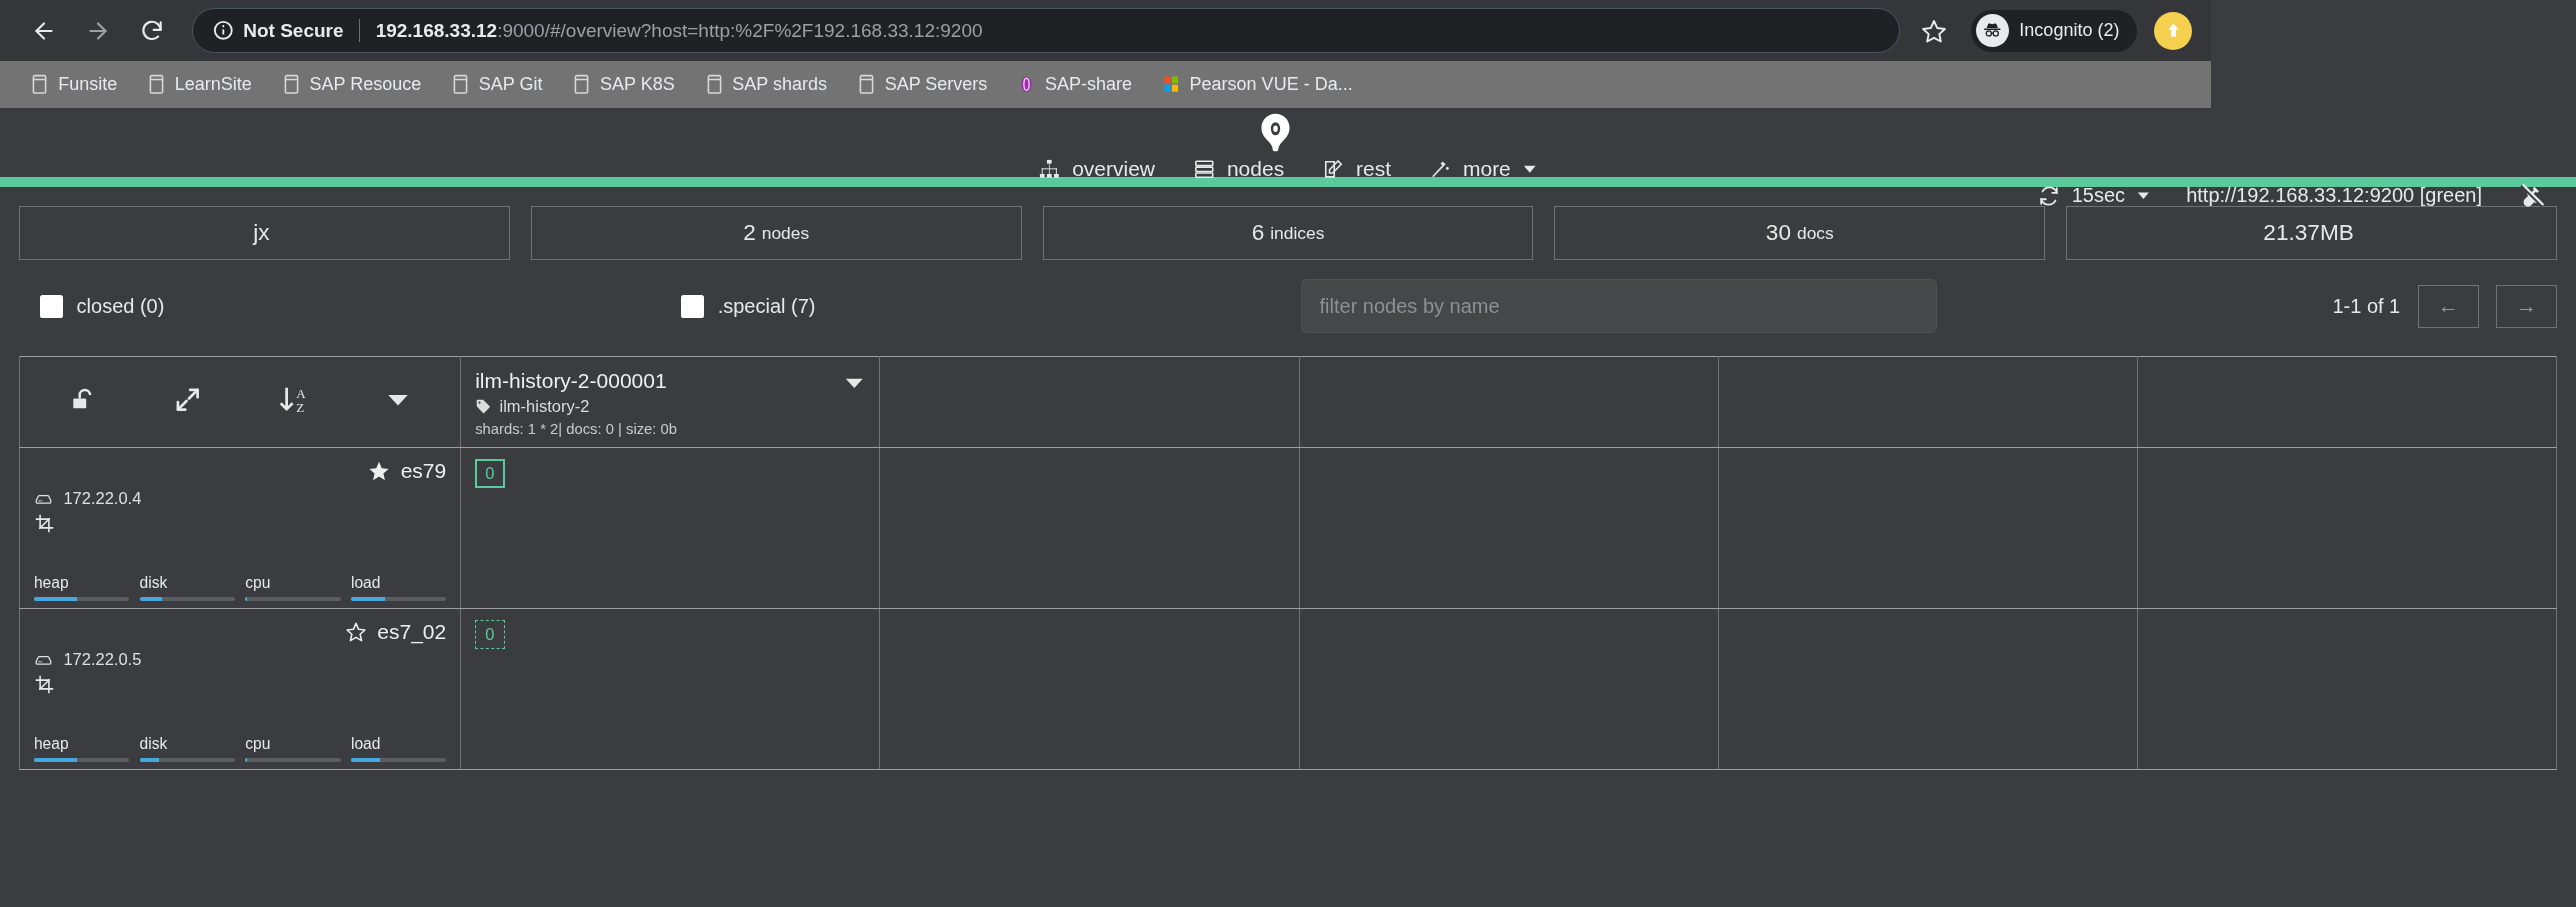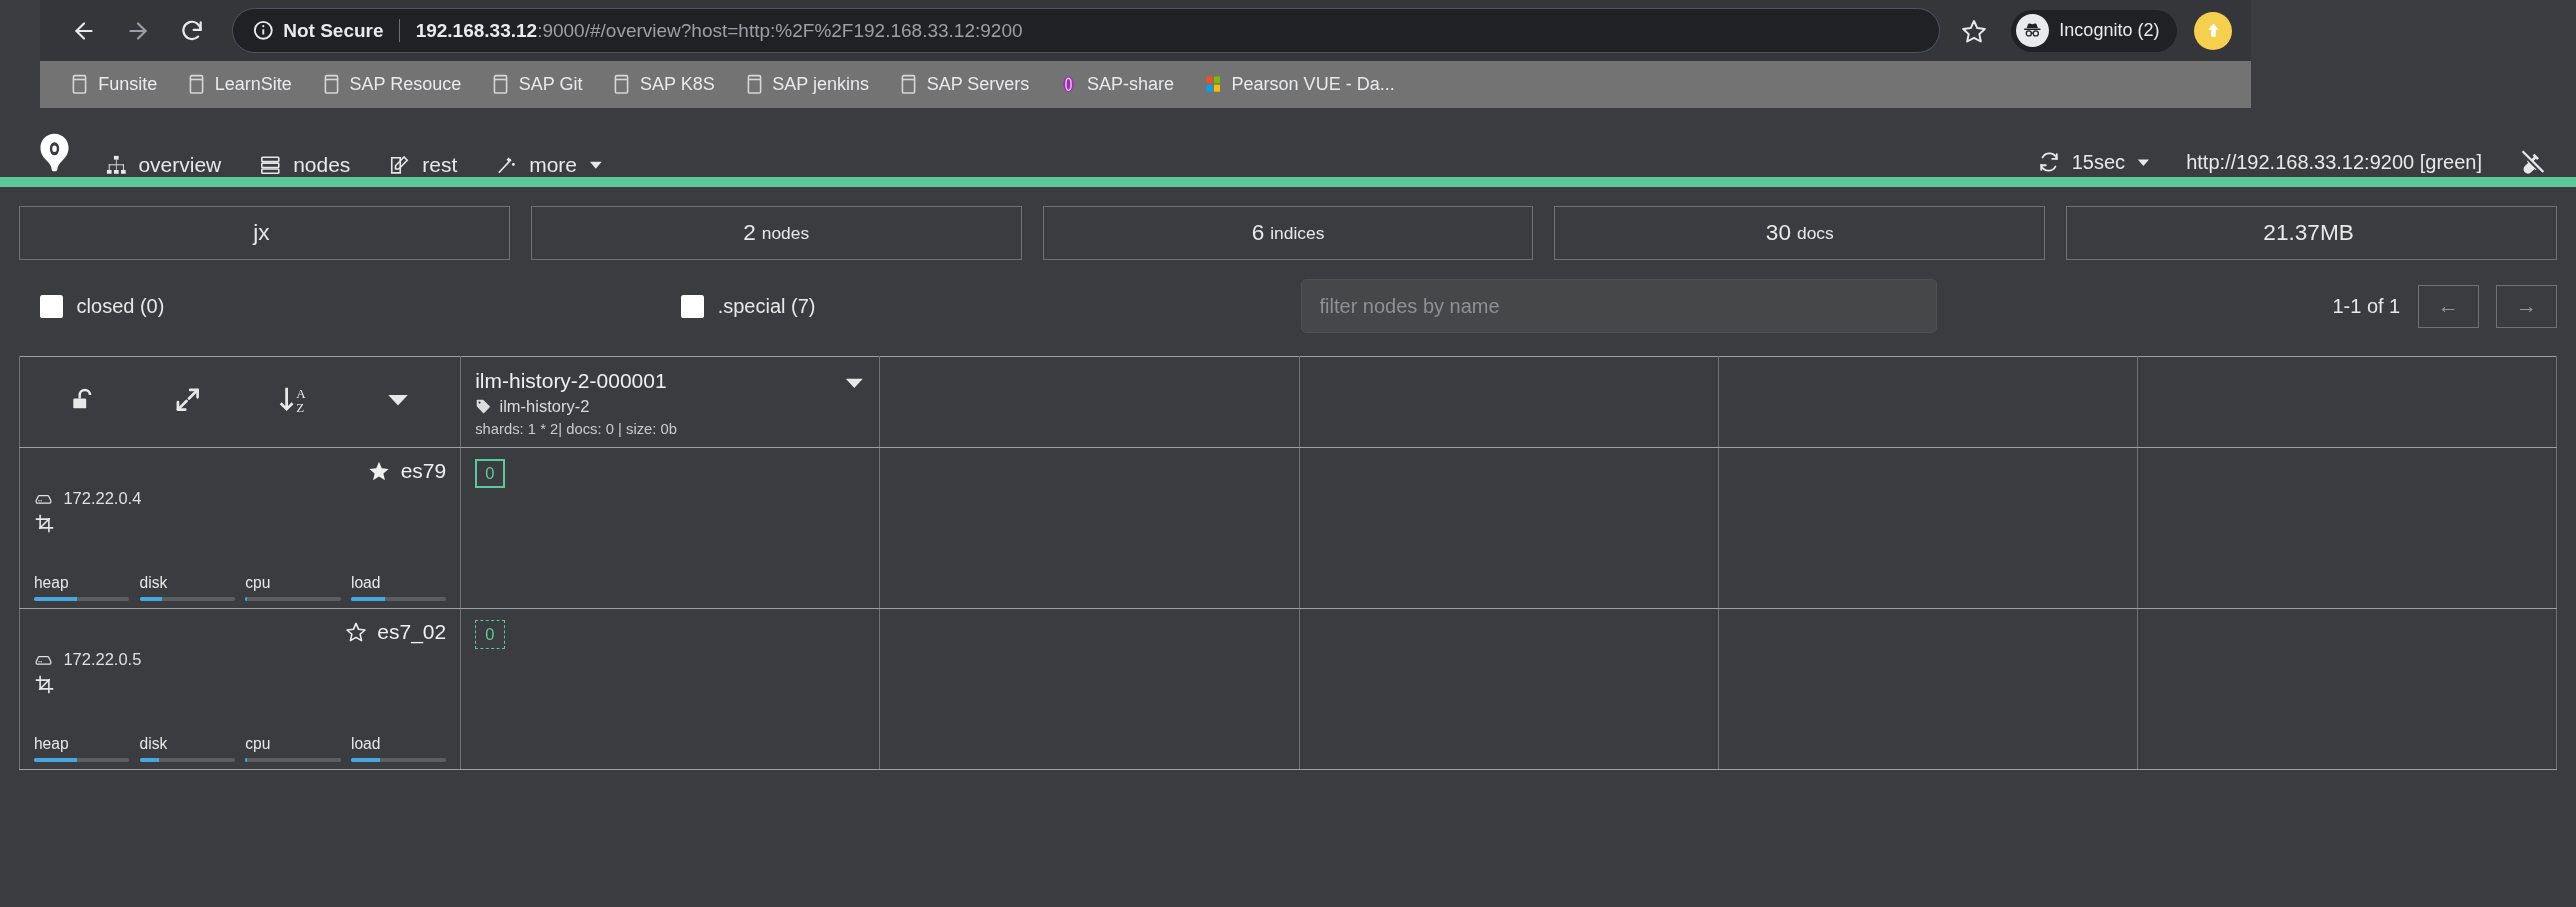--- a/index.html
+++ b/index.html
@@ -5,21 +5,21 @@
 <style>
   * { box-sizing: border-box; margin: 0; padding: 0; }
   html, body {
     width: 2576px; height: 908px;
     background: #3a3c3f;
     font-family: "Liberation Sans", sans-serif;
     overflow: hidden;
   }
 
   
-  .browser { width: 2211px; background: #202124; margin-left: 40px; }
+  .browser { width: 2211px; background: #202124; }
 
   .toolbar {
     height: 61px;
     display: flex;
     align-items: center;
     padding: 0 19px;
     background: #35363a;
     gap: 5.2px;
   }
   .nav-btn {
@@ -123,23 +123,24 @@
   }
   .bm-ico { width: 21px; height: 22.6px; flex: 0 0 auto; display:block; }
 
   
   .app { width: 2576px; background: #3a3c3f; }
 
   .navbar {
     height: 69px;
     background: #3a3c3f;
     display: flex;
-    align-items: flex-end;
+    align-items: center;
     padding: 0 29.5px;
     position: relative;
+    flex-direction: column;
   }
   .brand {
     width: 49px; height: 49px;
     flex: 0 0 auto;
     margin-right: 26px;
     display: flex; align-items: center; justify-content: center;
   }
   .nav-links { display: flex; align-items: center; gap: 38px; }
   .nav-link {
     display: flex; align-items: center; gap: 11.3px;
@@ -420,21 +421,21 @@
           <rect x="5" y="3" width="14" height="20" rx="1.5"></rect>
           <line x1="5" y1="7.5" x2="19" y2="7.5"></line>
         </svg>
       <span>SAP K8S</span>
     </div>
     <div class="bm">
       <svg class="bm-ico" viewBox="0 0 24 26" fill="none" stroke="#d8d8d8" stroke-width="1.8">
           <rect x="5" y="3" width="14" height="20" rx="1.5"></rect>
           <line x1="5" y1="7.5" x2="19" y2="7.5"></line>
         </svg>
-      <span>SAP jenkins</span>
+      <span>SAP shards</span>
     </div>
     <div class="bm">
       <svg class="bm-ico" viewBox="0 0 24 26" fill="none" stroke="#d8d8d8" stroke-width="1.8">
           <rect x="5" y="3" width="14" height="20" rx="1.5"></rect>
           <line x1="5" y1="7.5" x2="19" y2="7.5"></line>
         </svg>
       <span>SAP Servers</span>
     </div>
     <div class="bm">
       <svg class="bm-ico" viewBox="0 0 24 26">

